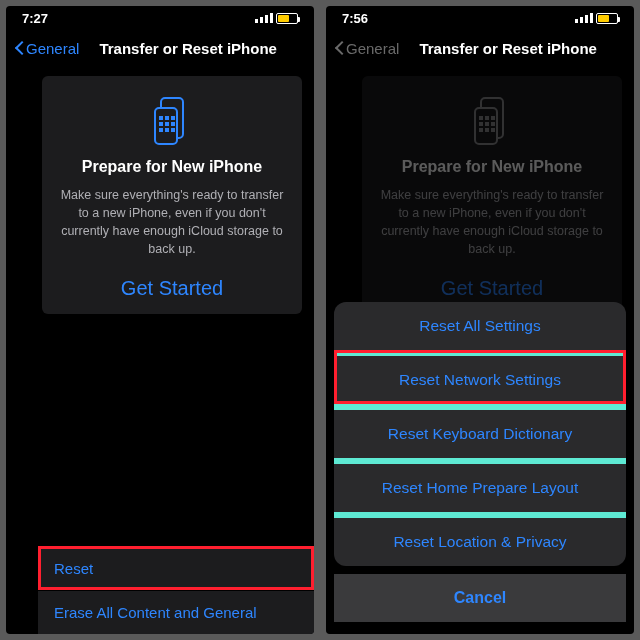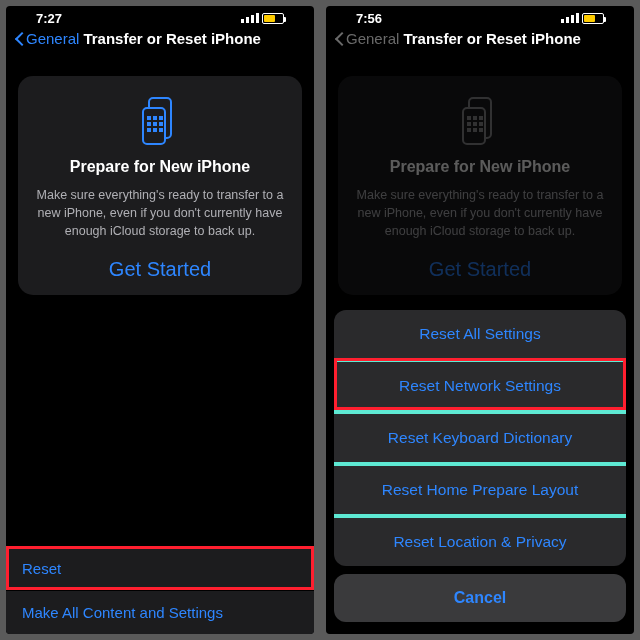--- a/index.html
+++ b/index.html
@@ -20,78 +20,79 @@
     position: relative;
     overflow: hidden;
     display: flex;
     flex-direction: column;
   }
   .statusbar {
     height: 24px;
     display: flex;
     justify-content: space-between;
     align-items: center;
-    padding: 0 30px;
+    padding: 0 16px;
     color: #fff;
     font-size: 13px;
     font-weight: 600;
   }
   .status-right { display:flex; align-items:center; gap:3px; }
   .signal-dots { display:flex; gap:2px; align-items:flex-end; }
   .signal-dots span { width:3px; background:#fff; display:inline-block; }
   .signal-dots span:nth-child(1){height:4px;}
   .signal-dots span:nth-child(2){height:6px;}
   .signal-dots span:nth-child(3){height:8px;}
   .signal-dots span:nth-child(4){height:10px;}
   .battery {
     width: 22px; height: 11px; border:1px solid #fff; border-radius:2px; position:relative;
   }
   .battery::after { content:""; position:absolute; right:-3px; top:3px; width:2px; height:5px; background:#fff; border-radius:0 1px 1px 0; }
   .battery-fill { position:absolute; left:1px; top:1px; bottom:1px; width:55%; background:#ffcc00; border-radius:1px; }
 
   .navbar {
     height: 36px;
     display:flex;
-    align-items:flex-start;
+    align-items:center;
     padding: 0 8px;
-    gap: 0;
+    gap: 16px;
   }
   .navbar .back { display:flex; align-items:center; gap:2px; }
   .chevron-left {
     width: 10px; height: 16px; position:relative;
   }
   .chevron-left::before {
     content:""; position:absolute; left:3px; top:3px; width:8px; height:8px;
     border-left:2px solid currentColor; border-bottom:2px solid currentColor;
     transform: rotate(45deg);
   }
   .nav-back-text { font-size: 15px; }
   .nav-title { font-size: 15px; font-weight:600; color:#fff; margin-left:4px; }
   .blue { color:#2e86ff; }
   .dim-blue { color:#2a4668; }
   .grey { color:#6a6a6a; }
 
   .content { flex:1; padding: 10px 12px 0 12px; position:relative; }
 
   .card {
     background:#1c1c1e;
-    border-radius:15px;
+    border-radius:6px;
     padding: 18px 14px 14px 14px;
     text-align:center;
+    margin-left:24px;
   }
   .card.dimmed { opacity:0.55; }
   .phone-icon { display:flex; justify-content:center; margin-bottom:10px; }
   .phone-icon svg { display:block; }
   .card-title { color:#fff; font-size:16px; font-weight:600; margin-bottom:10px; }
   .card-body { color:#b0b0b5; font-size:12.5px; line-height:1.45; margin-bottom:18px; padding:0 4px; }
   .card-link { color:#2e86ff; font-size:20px; }
 
   .bottom-list {
     position:absolute;
-    left:0; right:0; bottom:0;
+    left:0; right:0; bottom:0;padding-left:32px;
   }
   .list-row {
     background:#1c1c1e;
     color:#2e86ff;
     font-size:15px;
     padding: 13px 16px;
     border-top:1px solid #000;
   }
   .hl { outline:3px solid #ff1f2f; outline-offset:-3px; }
 
@@ -106,27 +107,27 @@
     background:#2a2a2c;
     border-radius:12px;
     overflow:hidden;
     margin-bottom:8px;
   }
   .sheet-row {
     color:#2e86ff;
     font-size:15.5px;
     text-align:center;
     padding:15px 8px;
-    border-top:4px solid #5eead4;
+    border-top:6px solid #5eead4;
     position:relative;
   }
   .sheet-row:first-child { border-top:none; }
   .sheet-cancel {
     background:#3a3a3c;
-    border-radius:12px;
+    border-radius:0;
     color:#2e86ff;
     font-size:16px;
     font-weight:600;
     text-align:center;
     padding:15px 8px;
   }
 </style>
 </head>
 <body>
 
@@ -173,21 +174,21 @@
       </div>
       <div class="card-title">Prepare for New iPhone</div>
       <div class="card-body">Make sure everything's ready to transfer to a new iPhone, even if you don't currently have enough iCloud storage to back up.</div>
       <div class="card-link">Get Started</div>
     </div>
     <div class="bottom-list">
       <div class="list-row hl">
         <span>Reset</span>
       </div>
       <div class="list-row">
-        <span>Make All Content and Settings</span>
+        <span>Erase All Content and General</span>
       </div>
     </div>
   </div>
 </div>
 
 <div class="phone">
   <div class="statusbar">
     <span>7:56</span>
     <div class="status-right">
       <div class="signal-dots">

